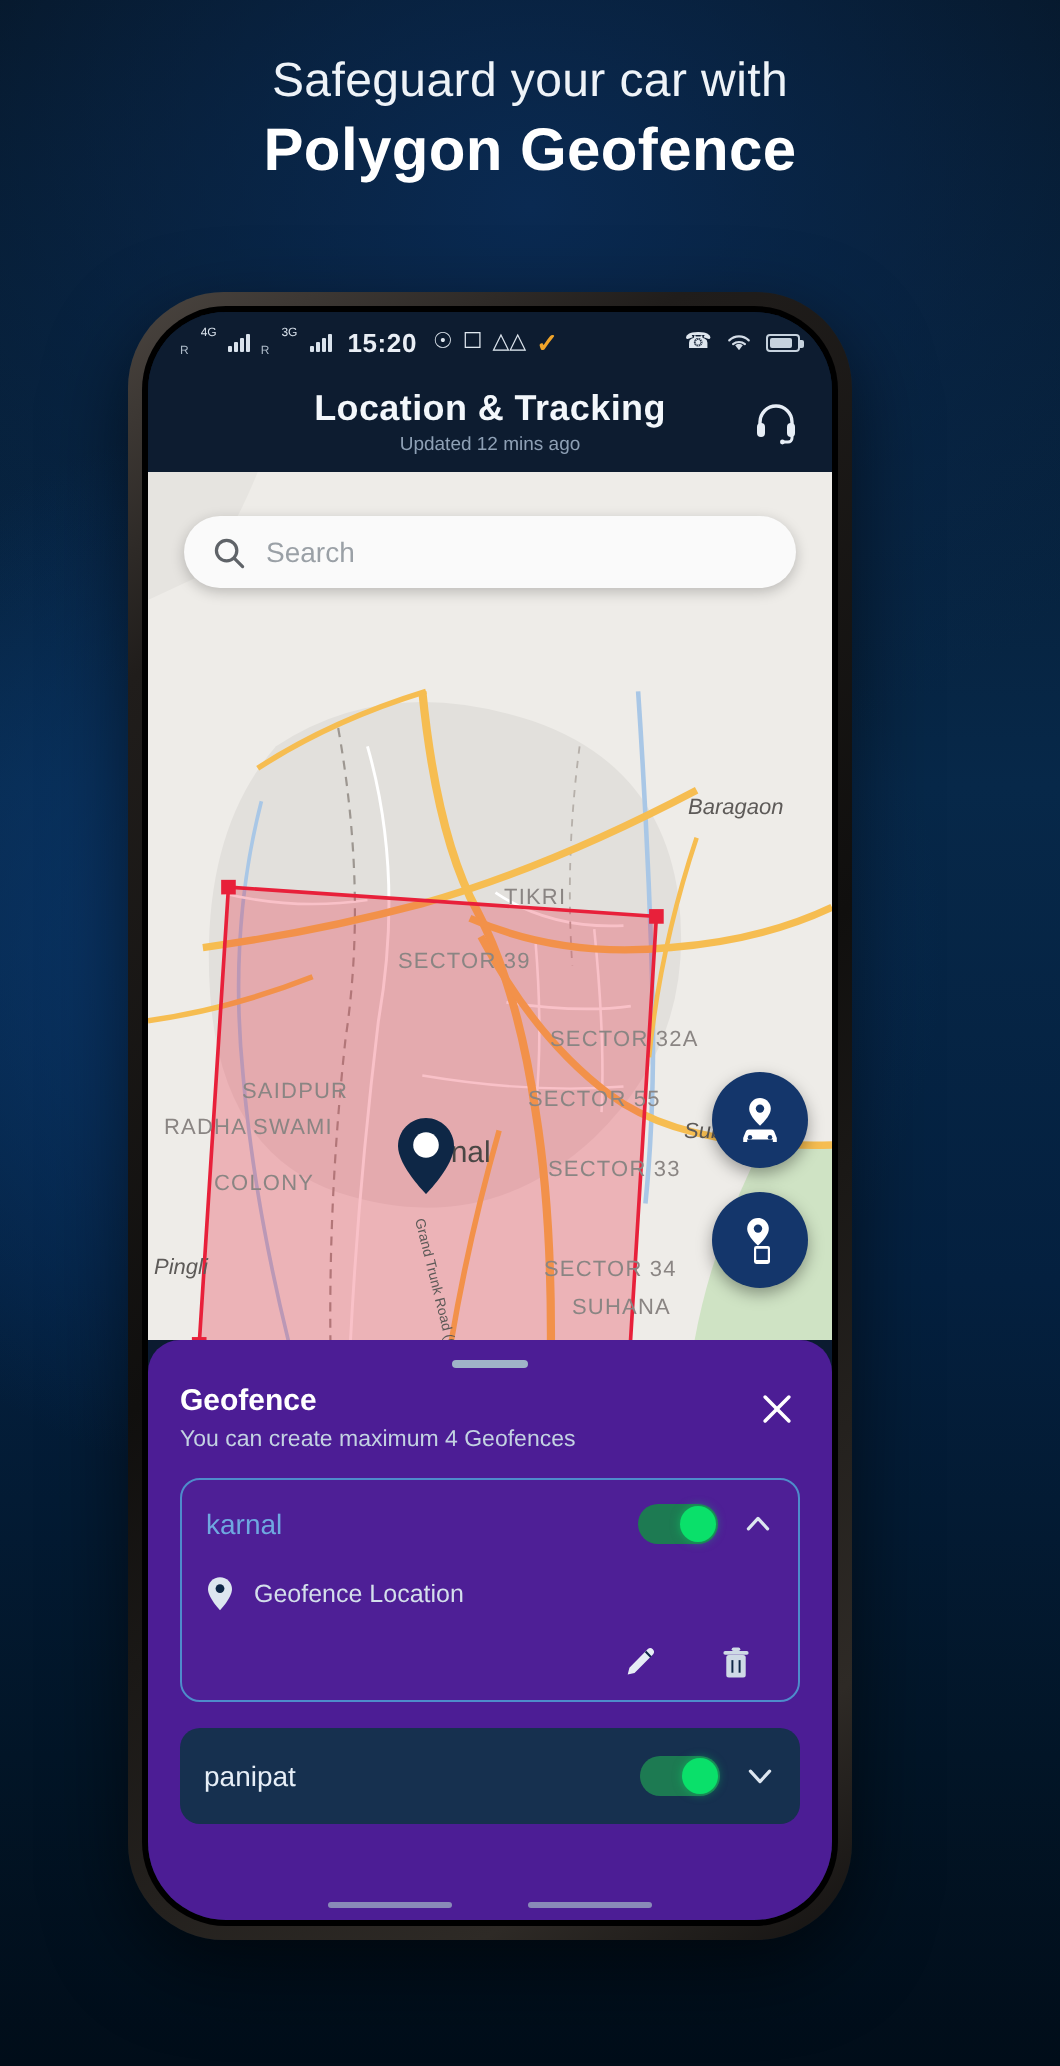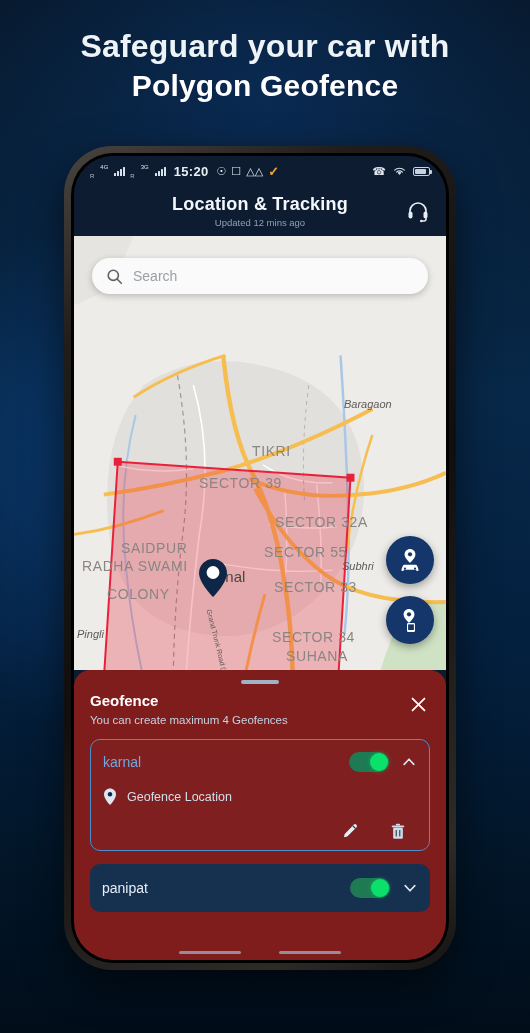--- a/index.html
+++ b/index.html
@@ -19,33 +19,33 @@
       radial-gradient(ellipse 520px 420px at 50% 10%, #0a2a52 0%, rgba(6,26,50,0) 70%),
       linear-gradient(180deg, #061626 0%, #072849 38%, #04203f 62%, #021527 85%, #010d19 100%);
   }
 
   
   .headline {
     position: absolute; top: 26px; left: 0; right: 0;
     text-align: center; z-index: 5;
   }
   .headline .line1 {
-    font-size: 32px; color: #eef3f8; font-weight: 700;
+    font-size: 24px; color: #eef3f8; font-weight: 400;
     letter-spacing: .2px; line-height: 1.25;
   }
   .headline .line2 {
     font-size: 30px; color: #ffffff; font-weight: bold;
     letter-spacing: .2px; line-height: 1.3; margin-top: 0;
   }
 
   
   .phone {
     position: absolute;
     left: 64px; top: 146px;
-    width: 392px; height: 824px;
+    width: 362px; height: 824px;
     border-radius: 48px;
     background: linear-gradient(145deg,#4b4540,#201d1b 18%,#100f0e 52%,#2e2a26 88%,#151312);
     padding: 7px;
     box-shadow: 0 14px 40px rgba(0,0,0,.55);
     z-index: 6;
   }
   .phone-inner {
     width: 100%; height: 100%;
     border-radius: 42px;
     background: #000;
@@ -134,37 +134,37 @@
     background: #14366b;
     display: flex; align-items: center; justify-content: center;
     box-shadow: 0 3px 8px rgba(0,0,0,.35);
     z-index: 8;
   }
   .fab.one { bottom: 86px; }
   .fab.two { bottom: 26px; }
 
   .maplabel {
     position: absolute; z-index: 4;
-    font-size: 14px; color: #7d7a78; white-space: nowrap;
+    font-size: 11px; color: #7d7a78; white-space: nowrap;
     pointer-events: none;
   }
   .maplabel.caps { letter-spacing: .6px; color: #8a8583; }
   .maplabel.ital { font-style: italic; font-size: 11px; color: #5d5a58; }
   .maplabel.city { font-size: 15px; color: #4a4745; font-weight: 400;}
   .maplabel.road {
     font-size: 7px; color: #5c5957;
     transform-origin: left center;
   }
 
   .pin { position: absolute; z-index: 7; }
 
   
   .sheet {
     flex: 0 0 auto;
-    background: #7f1d1d;
+    background: #4c1d95;
     border-top-left-radius: 16px; border-top-right-radius: 16px;
     padding: 6px 16px 0;
     position: relative;
     height: 290px;
     display: flex; flex-direction: column;
   }
   .grabber {
     width: 38px; height: 4px; border-radius: 2px; background: #9fb3c8;
     margin: 4px auto 8px;
   }

